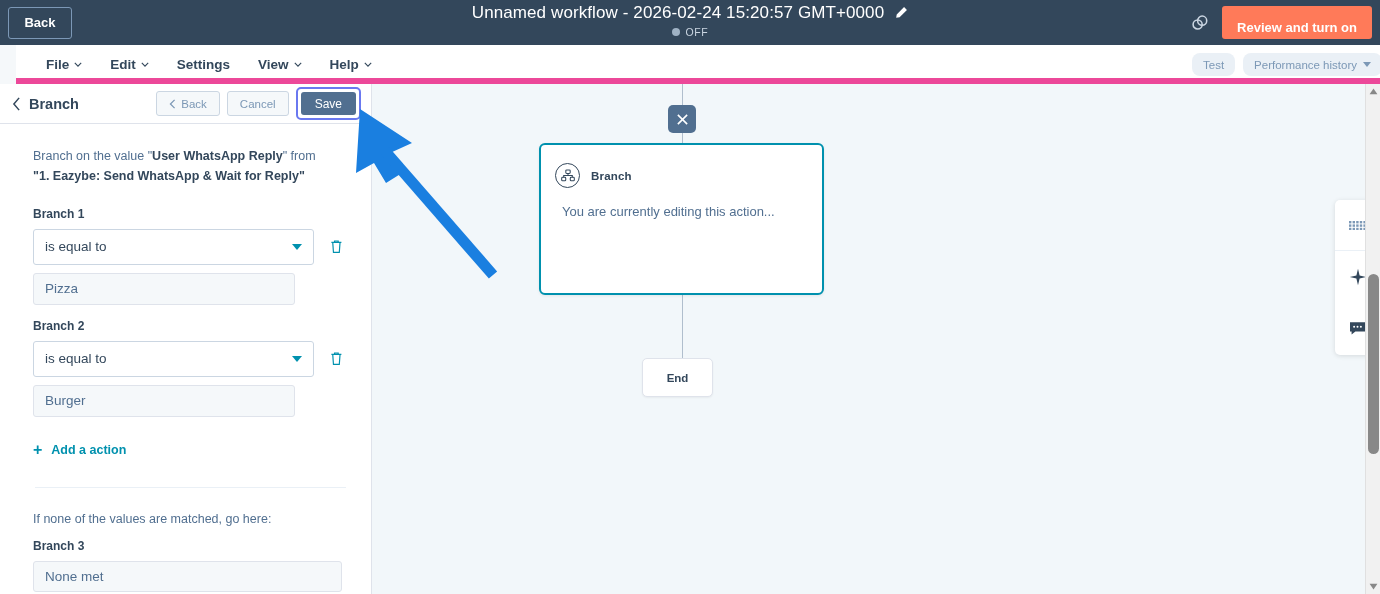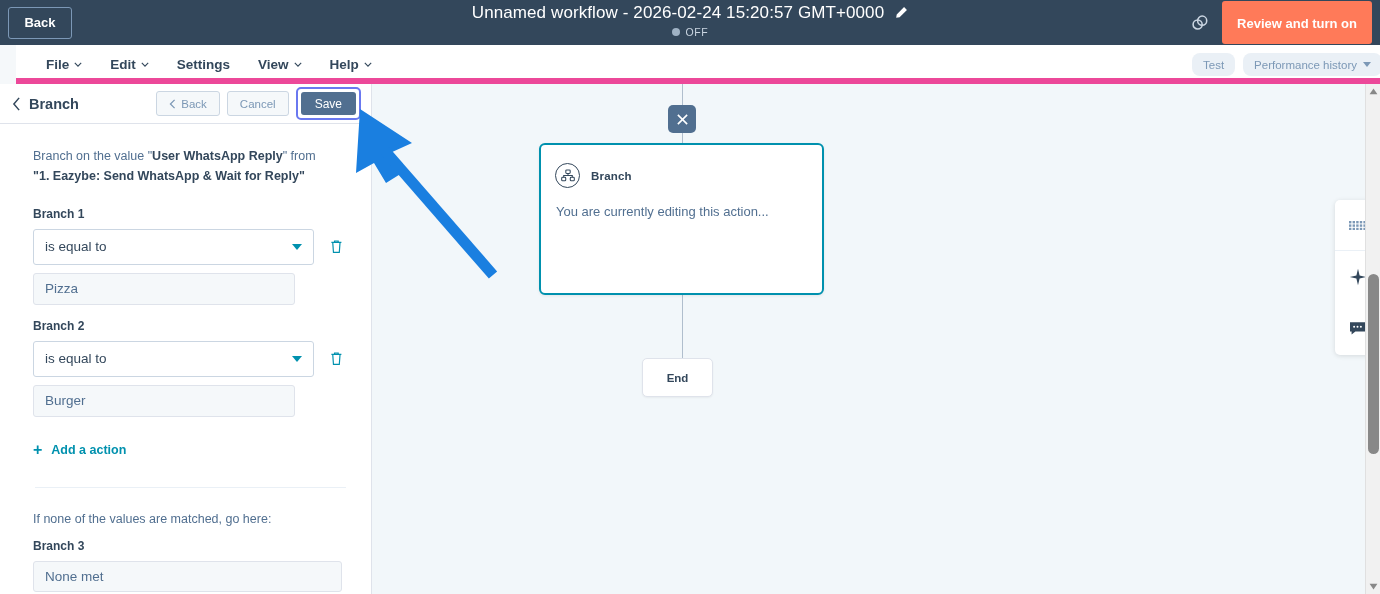--- a/index.html
+++ b/index.html
@@ -37,23 +37,23 @@
   .status-row { display: flex; align-items: center; gap: 6px; margin-top: 3px; pointer-events: auto; }
   .status-dot { width: 8px; height: 8px; border-radius: 50%; background: #9fb2c4; }
   .status-text { color: #cbd6e2; font-size: 10.5px; letter-spacing: .6px; }
 
   .topbar-right {
     position: absolute; right: 0; top: 0; height: 45px;
     display: flex; align-items: center; gap: 12px; padding-right: 8px;
   }
   .link-icon { width: 20px; height: 20px; cursor: pointer; }
   .review-btn {
-    height: 43px; padding: 15px 15px; border-radius: 3px;
+    height: 33px; padding: 4px 15px; border-radius: 3px;
     background: #ff7a59; color: #fff; font-size: 13px; font-weight: bold;
-    display: flex; align-items: flex-start; cursor: pointer; border: none;
+    display: flex; align-items: flex-end; cursor: pointer; border: none;
     white-space: nowrap;
   }
 
   
   .menubar {
     position: absolute; top: 45px; left: 16px; width: 1380px; height: 39px;
     background: #ffffff; border-bottom: 6px solid #ec4899;
     display: flex; align-items: flex-start;
   }
   .menu-item {
@@ -174,21 +174,21 @@
     box-shadow: 0 1px 3px rgba(0,0,0,.07);
     z-index: 2;
   }
   .node-head { display: flex; align-items: center; gap: 11px; padding: 18px 0 0 14px; }
   .node-icon-circle {
     width: 25px; height: 25px; border-radius: 50%;
     border: 1.5px solid #33475b;
     display: flex; align-items: center; justify-content: center;
   }
   .node-title { font-size: 11.5px; font-weight: bold; color: #33475b; letter-spacing: .2px; }
-  .node-sub { font-size: 13px; color: #516f90; padding: 16px 0 0 15px; }
+  .node-sub { font-size: 13px; color: #516f90; padding: 16px 0 0 21px; }
   .end-node {
     position: absolute; left: 270px; top: 274px;
     width: 71px; height: 39px; border-radius: 5px;
     background: #ffffff; border: 1px solid #dfe3eb;
     display: flex; align-items: center; justify-content: center;
     font-size: 11.5px; font-weight: bold; color: #33475b;
     box-shadow: 0 1px 2px rgba(0,0,0,.05);
     z-index: 2; cursor: pointer;
   }
 

